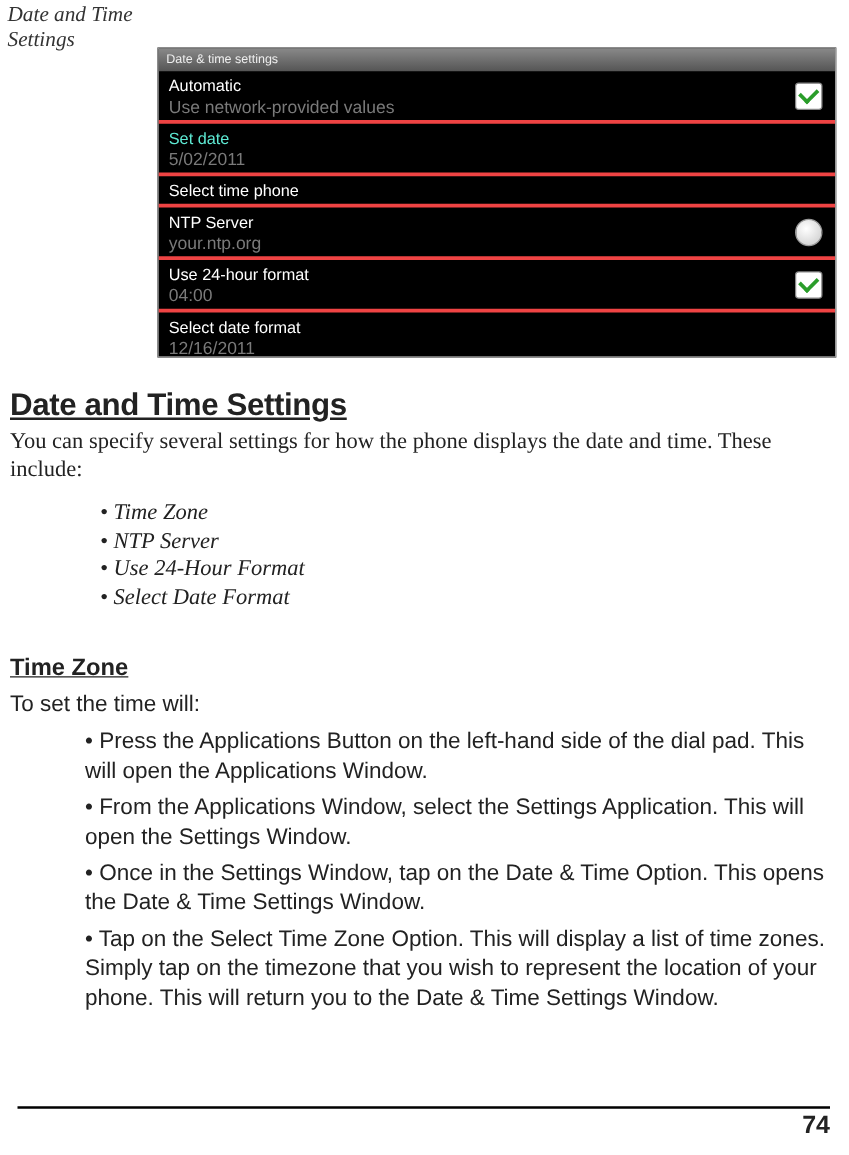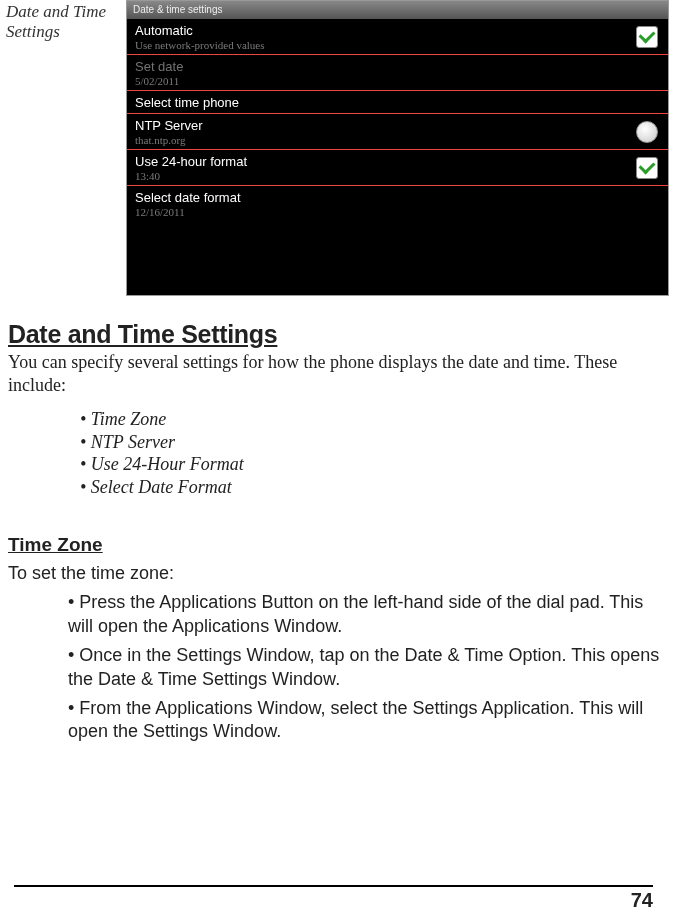--- a/index.html
+++ b/index.html
@@ -22,49 +22,49 @@
     line-height: 1.2;
     padding-top: 2px;
     color: #333;
     font-family: Georgia, "Times New Roman", serif;
   }
   .phone-shot {
     flex: 1;
     margin-left: 0;
     border: 1px solid #999;
     background: #000;
-    height: 296px;
+    height: 248px;
     position: relative;
+    margin-top: 38px;
   }
   .tbar {
     height: 18px;
     width: 100%;
     background: linear-gradient(#888,#555);
     color: #eee;
     font-size: 10px;
     line-height: 18px;
     padding-left: 6px;
   }
   .row {
     width: 100%;
     padding: 4px 8px 3px 8px;
-    border-bottom: 1px solid #ef4444;
+    border-bottom: 3px solid #ef4444;
     position: relative;
   }
   .row .title {
     font-size: 13px;
     color: #fff;
   }
   .row .sub {
-    font-size: 11px;
+    font-size: 14px;
     color: #7a7a7a;
     margin-top: 1px;
-    font-family: Liberation Serif, serif;
-  }
-  .row.dim .title { color: #737373; }
+  }
+  .row.dim .title { color: #5eead4; }
   .row .widget {
     position: absolute;
     right: 10px;
     top: 50%;
     transform: translateY(-50%);
     width: 22px;
     height: 22px;
   }
   .chk {
     background: #fff;
@@ -143,21 +143,21 @@
     line-height: 1.3;
     font-family: Arial, sans-serif;
     font-stretch: condensed;
     margin-top: 6px;
     margin-bottom: 0;
   }
   .footer {
     position: absolute;
     bottom: 12px;
     left: 0;
-    right: 12px;
+    right: 1px;
     padding: 0 14px;
   }
   .footer .rule {
     border-top: 2px solid #000;
     height: 0;
     margin-bottom: 2px;
   }
   .footer .pn {
     text-align: right;
     font-weight: 700;
@@ -188,27 +188,27 @@
       <div class="sub">5/02/2011</div>
     </div>
 
 
     <div class="row">
       <div class="title">Select time phone</div>
     </div>
 
     <div class="row">
       <div class="title">NTP Server</div>
-      <div class="sub">that.ntp.org</div>
+      <div class="sub">your.ntp.org</div>
       <div class="widget radio"></div>
     </div>
 
     <div class="row">
       <div class="title">Use 24-hour format</div>
-      <div class="sub">13:40</div>
+      <div class="sub">04:00</div>
       <div class="widget chk">
           <div class="tick"></div>
         </div>
     </div>
 
     <div class="row" style="border-bottom:none;">
       <div class="title">Select date format</div>
       <div class="sub">12/16/2011</div>
     </div>
   </div>
@@ -219,25 +219,26 @@
   <p class="intro">You can specify several settings for how the phone displays the date and time. These include:</p>
 
   <ul class="bullets">
     <li>Time Zone</li>
     <li>NTP Server</li>
     <li>Use 24-Hour Format</li>
     <li>Select Date Format</li>
   </ul>
 
   <h2 class="sub">Time Zone</h2>
-  <p class="para">To set the time zone:</p>
+  <p class="para">To set the time will:</p>
 
   <div class="steps">
     <p class="step">• Press the Applications Button on the left-hand side of the dial pad. This will open the Applications Window.</p>
+    <p class="step">• From the Applications Window, select the Settings Application. This will open the Settings Window.</p>
     <p class="step">• Once in the Settings Window, tap on the Date &amp; Time Option. This opens the Date &amp; Time Settings Window.</p>
-    <p class="step">• From the Applications Window, select the Settings Application. This will open the Settings Window.</p>
+    <p class="step">• Tap on the Select Time Zone Option. This will display a list of time zones. Simply tap on the timezone that you wish to represent the location of your phone. This will return you to the Date &amp; Time Settings Window.</p>
   </div>
 </div>
 
 <div class="footer">
   <div class="rule"></div>
   <div class="pn">74</div>
 </div>
 
 </body></html>

